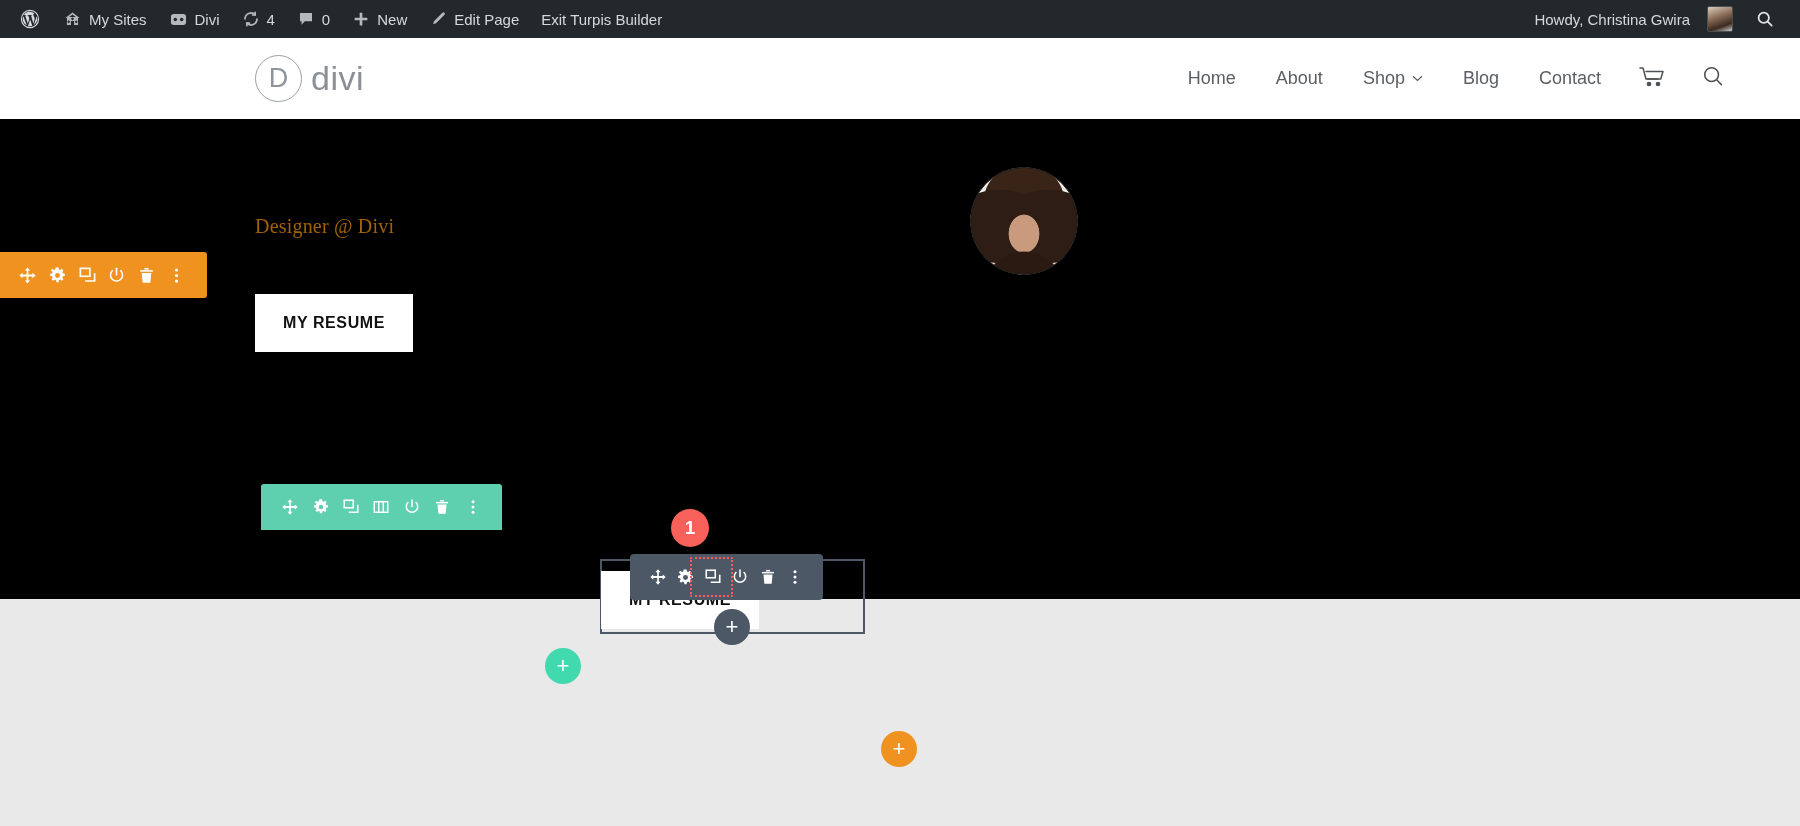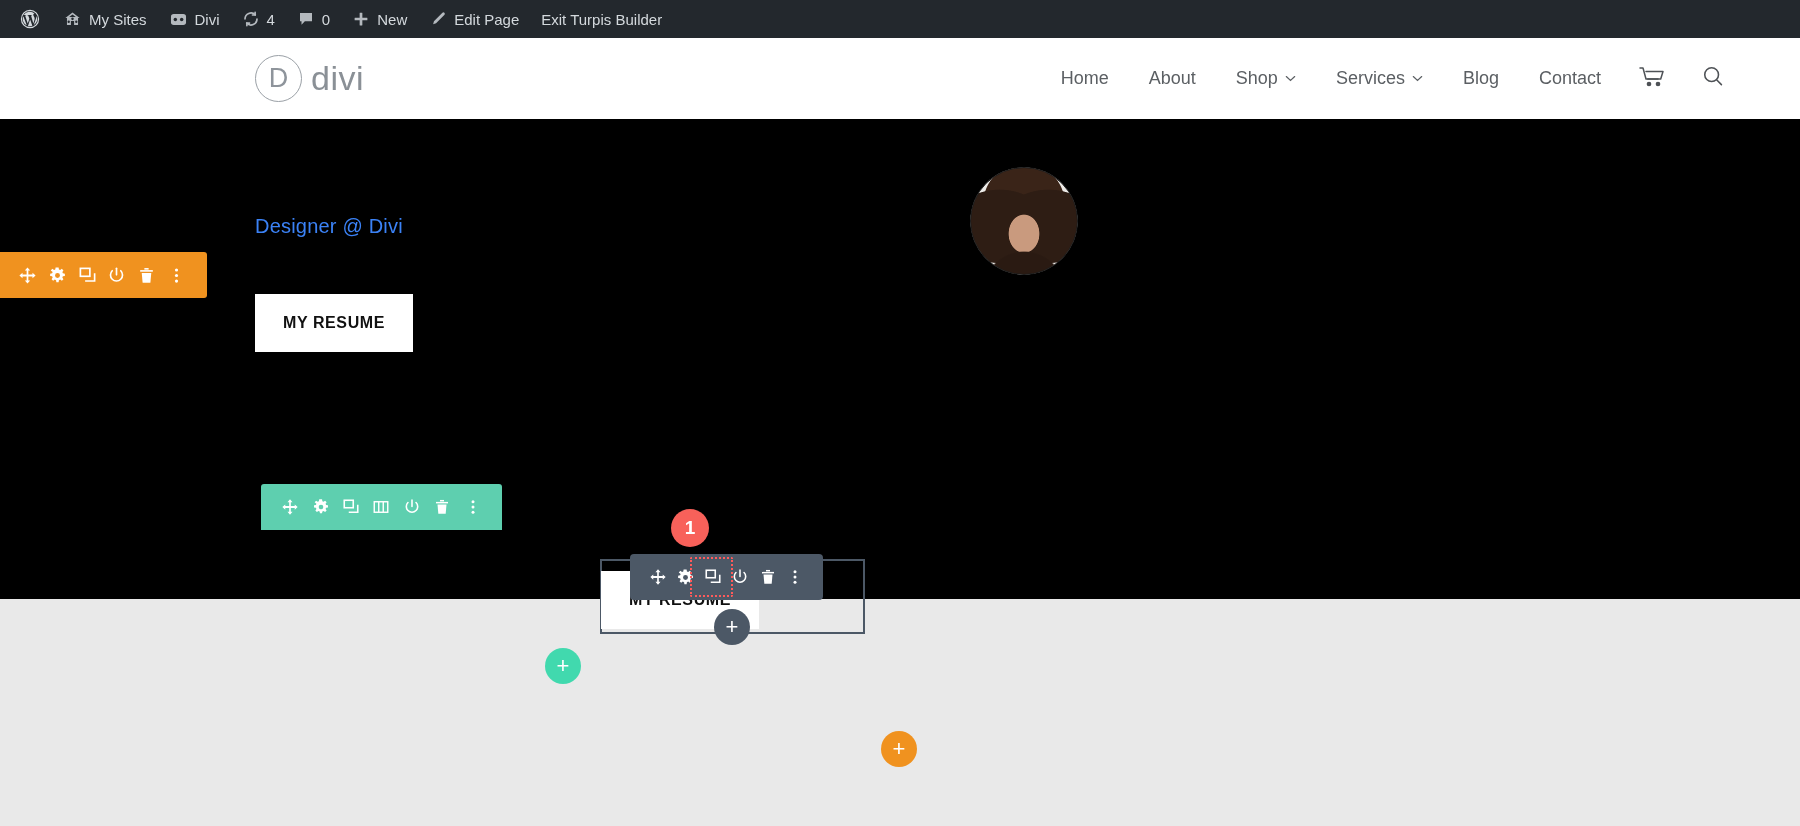--- a/index.html
+++ b/index.html
@@ -68,21 +68,21 @@
     position:absolute; left:0; top:0; width:100%; height: 480px;
     background:#000000;
   }
   .hero-inner {
     position:absolute; left:255px; top:0; width: 1290px; height:100%;
     display:flex;
   }
   .col-left { width: 640px; position:relative; padding-top: 96px; }
   .col-right { width: 650px; position:relative; padding-top: 48px; padding-left: 75px;}
 
-  .eyebrow { color:#3b82f6; font-size:20px; letter-spacing:0.2px; }
+  .eyebrow { color:#a16207; font-size:20px; letter-spacing:0.2px;font-family:Liberation Serif, serif; }
   .headline {
     color:#ffffff; font-size: 78px; font-weight:700;
     letter-spacing:-1.5px; line-height:1.05; margin-top: 24px;
   }
   .btn-resume {
     display:inline-flex; align-items:center; justify-content:center;
     background:#ffffff; color:#111; font-size:16px; font-weight:700;
     letter-spacing:0.6px; width: 158px; height: 58px; margin-top: 56px;
     cursor:pointer;
   }
@@ -247,45 +247,51 @@
         </svg>
       </span>
       <span>Edit Page</span>
     </div>
 
     <div class="ab-item">
       <span>Exit Turpis Builder</span>
     </div>
   </div>
 
+  <div class="ab-right">
+    <div class="ab-item">
+      <span class="howdy">Howdy, Christina Gwira</span>
+      <span class="avatar-sm"></span>
+    </div>
+    <div class="ab-item">
+      <span class="ab-icon">
+        <svg width="20" height="20" viewBox="0 0 24 24" fill="none" stroke="#e2e6e9" stroke-width="2.1" stroke-linecap="round">
+          <circle cx="10.5" cy="10.5" r="6.2"></circle>
+            <path d="M15.2 15.2 20 20"></path>
+        </svg>
+      </span>
+    </div>
+  </div>
 </div>
 
 <div class="siteheader">
   <div class="brand">
     <div class="brand-mark">D</div>
     <div class="brand-word">divi</div>
   </div>
 
   <nav class="mainnav">
     <div class="nav-item">
       <span>Home</span>
     </div>
     <div class="nav-item">
       <span>About</span>
     </div>
     <div class="nav-item">
       <span>Shop</span>
-      <span class="ab-icon">
-        <svg class="chev" viewBox="0 0 12 8" fill="none" stroke="#5b5f63" stroke-width="1.4" stroke-linecap="round">
-            <path d="M1.2 1.8 6 6.2l4.8-4.4"></path>
-          </svg>
-      </span>
-    </div>
-    <div class="nav-item">
-      <span>Services</span>
       <span class="ab-icon">
         <svg class="chev" viewBox="0 0 12 8" fill="none" stroke="#5b5f63" stroke-width="1.4" stroke-linecap="round">
             <path d="M1.2 1.8 6 6.2l4.8-4.4"></path>
           </svg>
       </span>
     </div>
     <div class="nav-item">
       <span>Blog</span>
     </div>
     <div class="nav-item">

